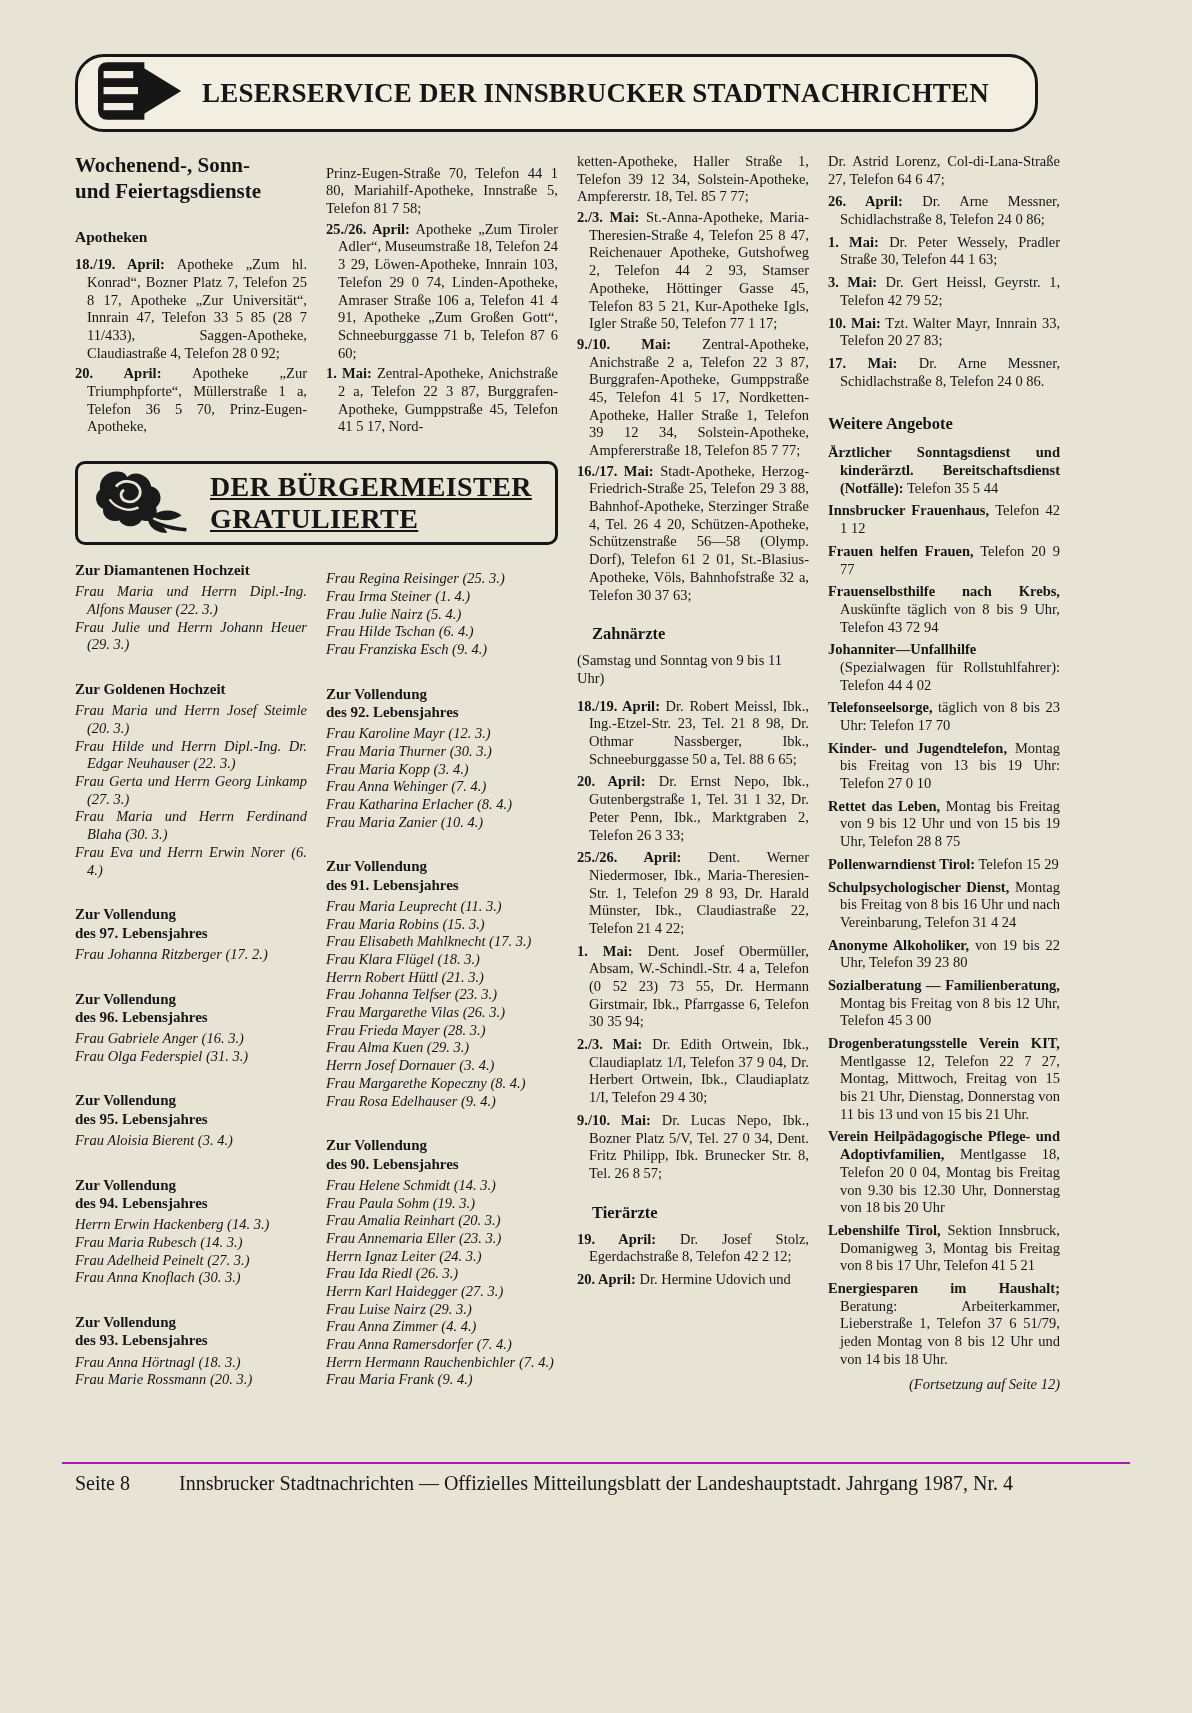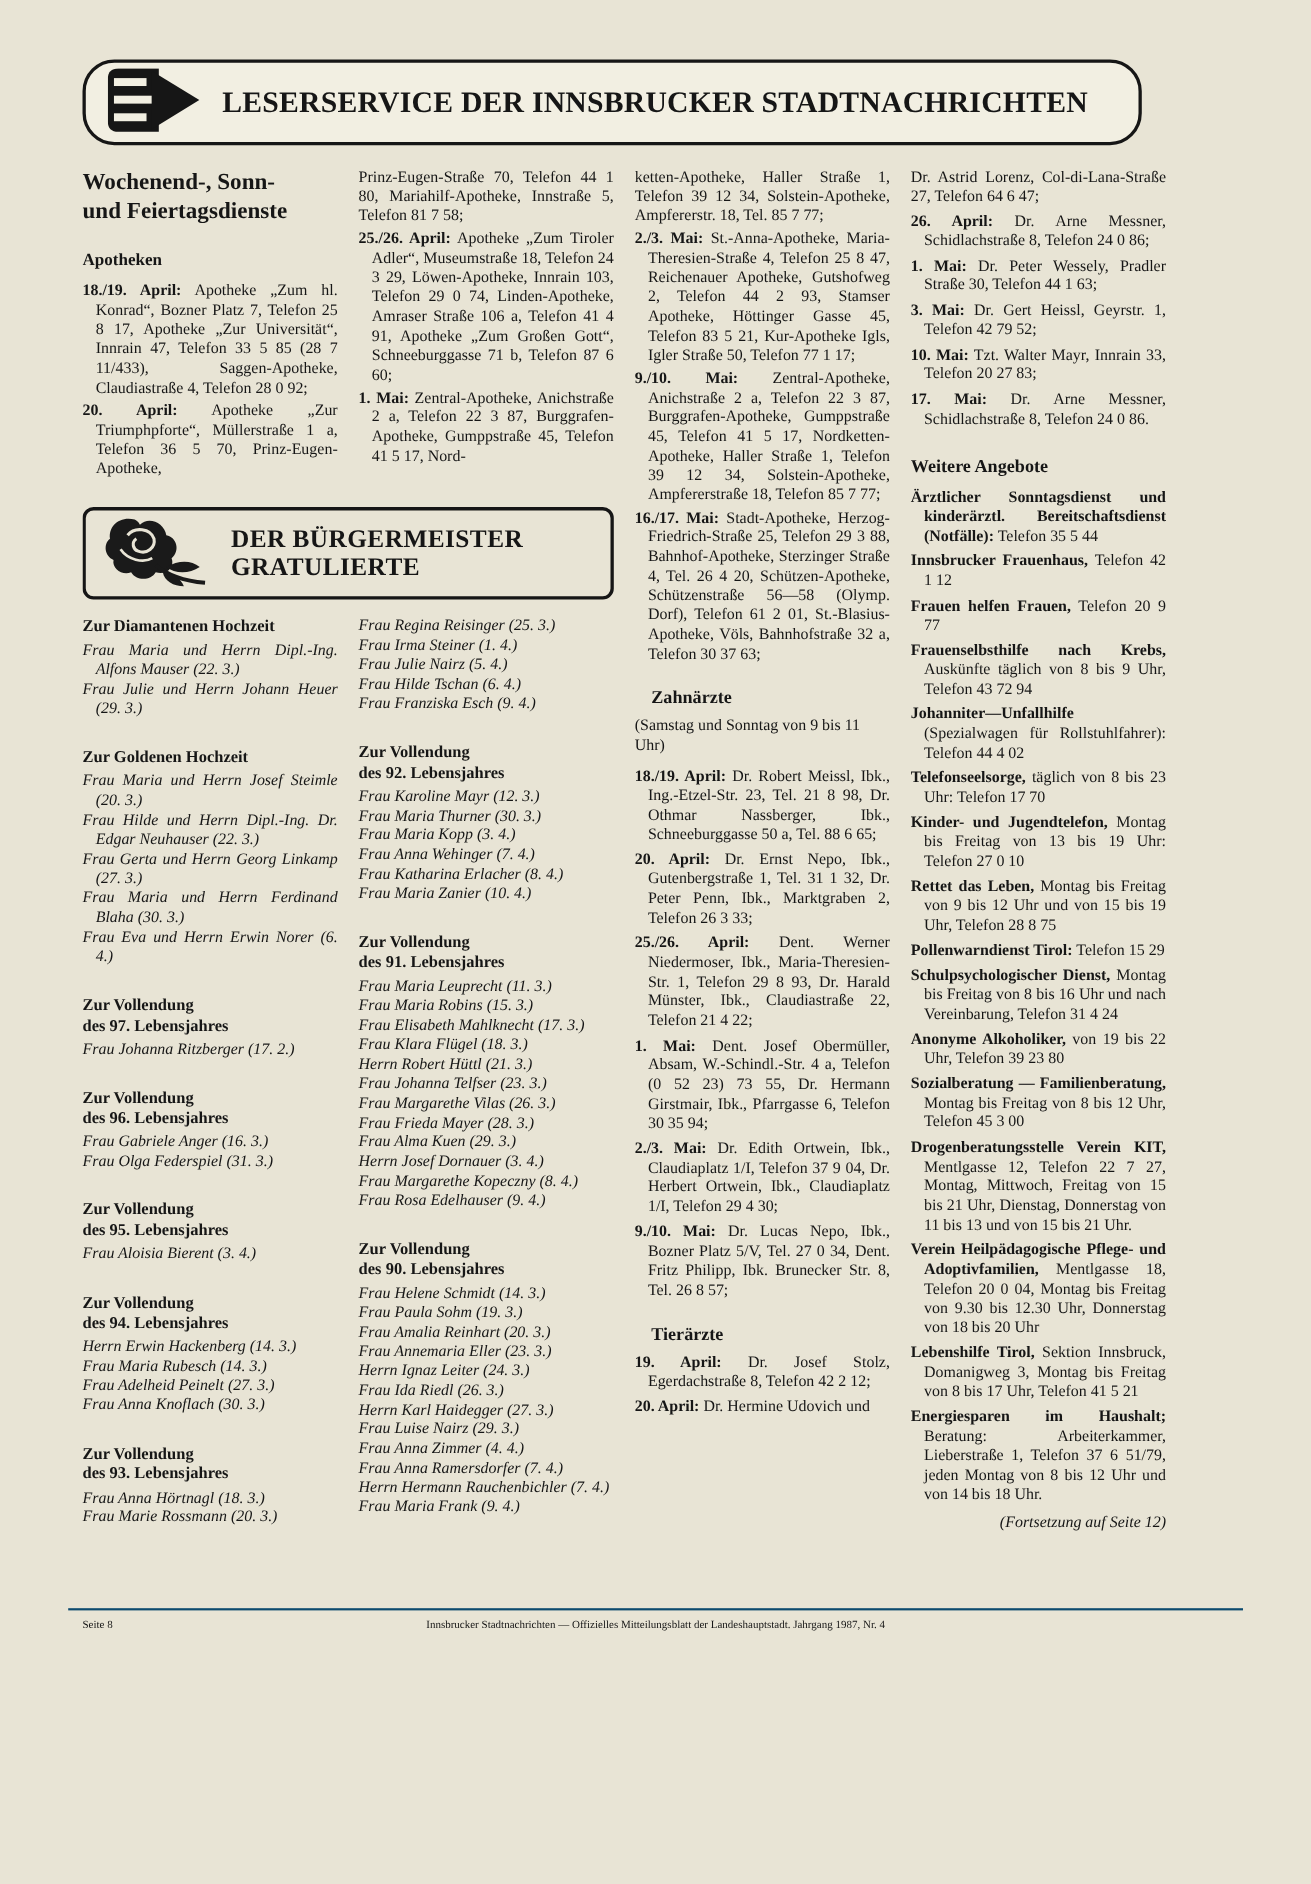--- a/index.html
+++ b/index.html
@@ -16,52 +16,52 @@
     width:963px;height:78px;box-sizing:border-box;
     border:3px solid #161616;border-radius:29px;
     background:#f2efe2;
     display:flex;align-items:center;gap:16px;padding:0 20px;
   }
   .banner-title{font-weight:700;font-size:27px;letter-spacing:.2px;white-space:nowrap;}
 
   
   .main{display:flex;gap:19px;margin-top:21px;width:986px;height:1300px;overflow:hidden;}
   .colgroup{width:483px;flex:0 0 auto;}
-  .two{display:flex;gap:19px;align-items:flex-start;}
+  .two{display:flex;gap:19px;align-items:flex-end;}
   .col{width:232px;flex:0 0 auto;font-size:14.5px;line-height:1.22;text-align:justify;hyphens:auto;-webkit-hyphens:auto;}
 
   .service-title{font-size:21px;font-weight:700;line-height:1.22;white-space:pre-line;text-align:left;margin:0 0 24px;}
   .sub-heading{font-size:15.5px;font-weight:700;text-align:left;margin:0 0 9px;}
   .mid-heading{font-size:16.5px;font-weight:700;text-align:left;margin:20px 15px 8px;}
   .wa-heading{font-size:16.5px;font-weight:700;text-align:left;margin:24px 0 10px;}
   .note{text-align:left;margin:0 0 10px;}
 
   .entry{margin:0 0 3px;}
   .entry:has(b){padding-left:12px;text-indent:-12px;}
   .hang{padding-left:12px;text-indent:-12px;font-style:italic;}
   .spaced .entry{margin-bottom:5px;}
 
   
   .grat-box{
     margin:22px 0 16px;height:84px;box-sizing:border-box;
     border:3px solid #161616;border-radius:10px;
     display:flex;align-items:center;gap:14px;padding:0 14px;
   }
-  .grat-title{font-size:23px;font-weight:700;line-height:1.15;white-space:pre-line;letter-spacing:.4px;}
+  .grat-title{font-size:28px;font-weight:700;line-height:1.15;white-space:pre-line;letter-spacing:.4px;text-decoration:underline;}
   .congrat-sec{margin:0 0 26px;}
   .congrat-heading{font-size:15px;font-weight:700;line-height:1.22;white-space:pre-line;text-align:left;margin:0 0 4px;}
   .congrat-heading:empty{display:none;}
   .name{margin:0;}
 
   .fortsetzung{font-style:italic;text-align:right;margin-top:8px;}
 
   
   .footer{
     position:absolute;left:62px;top:1462px;width:1068px;
-    border-top:2px solid #0c4a6e;padding-top:8px;font-size:10px;
+    border-top:2px solid #a21caf;padding-top:8px;font-size:20px;
   }
   .footer-center{position:absolute;left:0;right:0;top:8px;text-align:center;}
   .footer-left{position:relative;left:13px;}
 </style>
 </head>
 <body>
 
 <div class="page">
 
   <header class="banner">

